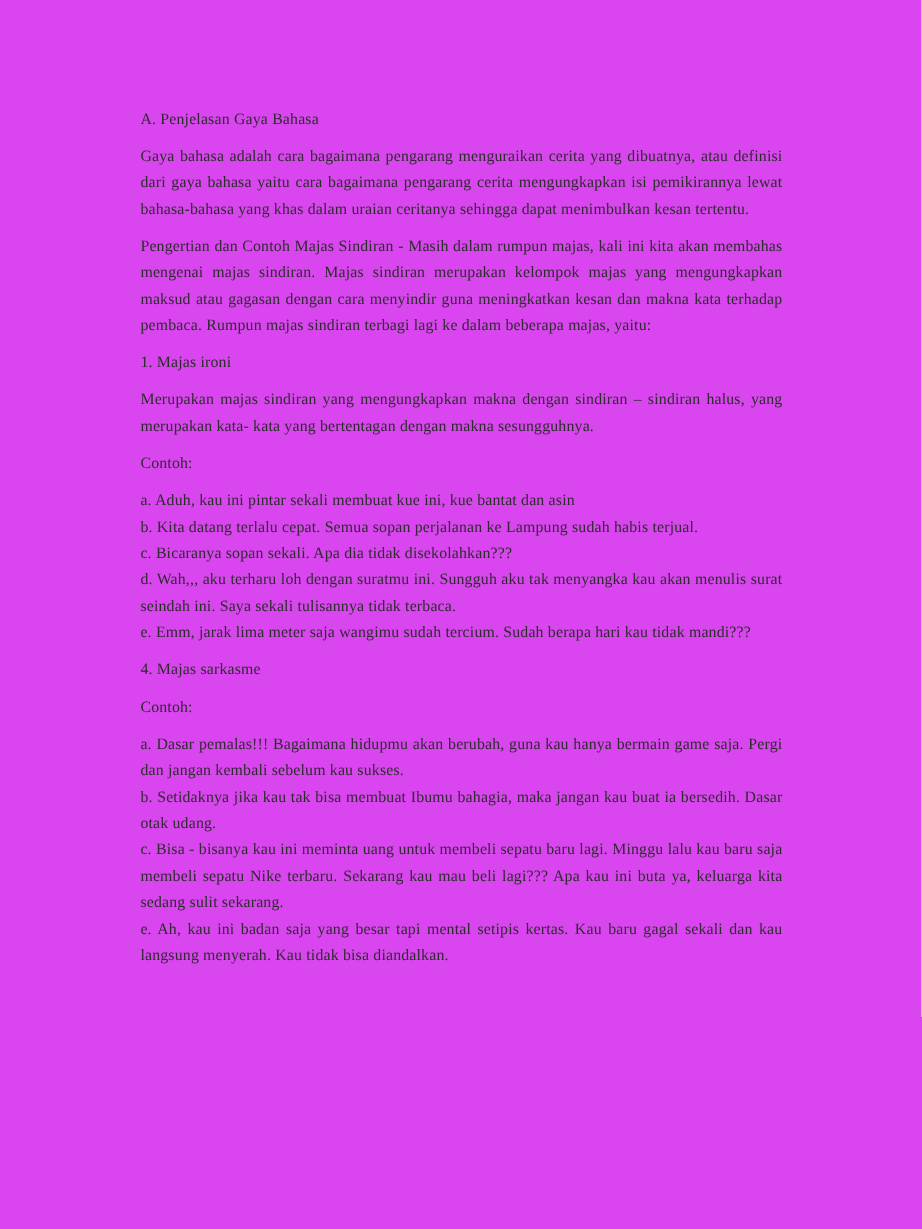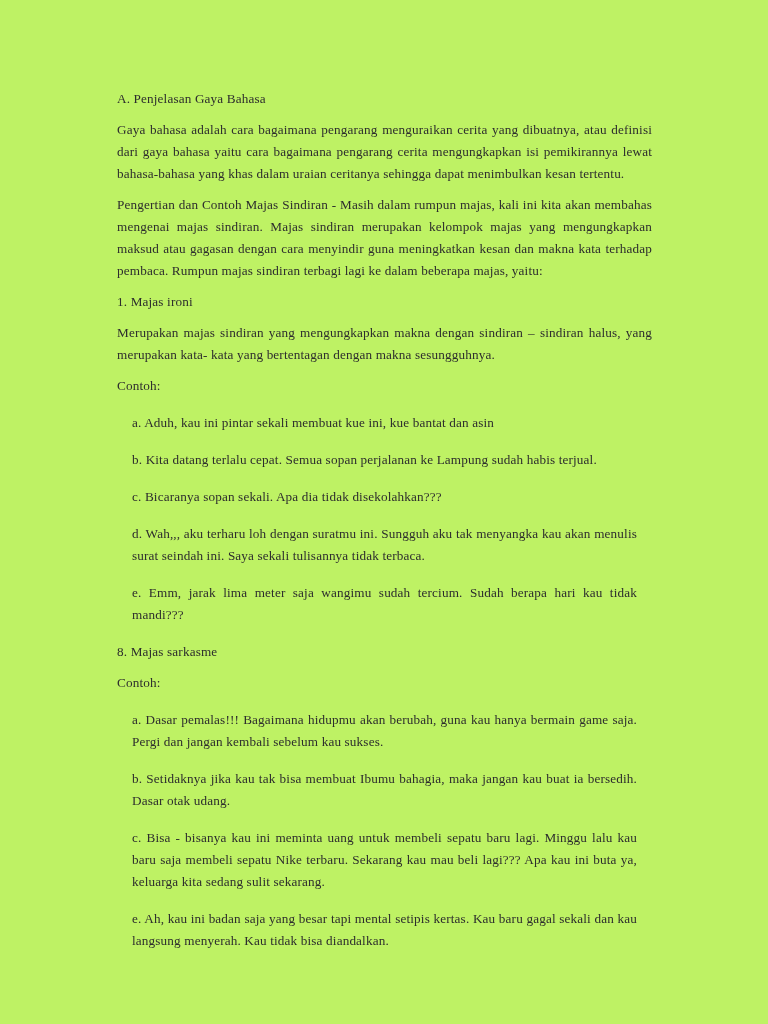--- a/index.html
+++ b/index.html
@@ -5,21 +5,21 @@
   html, body {
     margin: 0;
     padding: 0;
     background: #ffffff;
   }
   .page {
     position: relative;
     width: 768px;
     min-height: 1024px;
     box-sizing: border-box;
-    background: #bef264;
+    background: #d946ef;
     padding: 88px 116px 40px 117px;
     font-family: "Liberation Serif", serif;
     font-size: 13.2px;
     line-height: 22px;
     color: #2d2d2d;
     letter-spacing: 0.15px;
   }
   .page p {
     margin: 9px 0;
     text-align: justify;
@@ -27,21 +27,21 @@
   .page > :first-child {
     margin-top: 0;
   }
   p.line {
     text-align: left;
   }
   .examples {
     margin: 9px 0;
   }
   .examples p {
-    margin: 15px;
+    margin: 0;
   }
 </style>
 </head>
 <body>
 
 <div class="page">
 
   <p class="line">A. Penjelasan Gaya Bahasa</p>
 
   <p>Gaya bahasa adalah cara bagaimana pengarang menguraikan cerita yang dibuatnya, atau definisi dari gaya bahasa yaitu cara bagaimana pengarang cerita mengungkapkan isi pemikirannya lewat bahasa-bahasa yang khas dalam uraian ceritanya sehingga dapat menimbulkan kesan tertentu.</p>
@@ -55,21 +55,21 @@
   <p class="line">Contoh:</p>
 
   <div class="examples">
     <p>a. Aduh, kau ini pintar sekali membuat kue ini, kue bantat dan asin</p>
     <p>b. Kita datang terlalu cepat. Semua sopan perjalanan ke Lampung sudah habis terjual.</p>
     <p>c. Bicaranya sopan sekali.  Apa dia tidak disekolahkan???</p>
     <p>d. Wah,,, aku terharu loh dengan suratmu ini. Sungguh aku tak menyangka kau akan menulis surat seindah ini. Saya sekali tulisannya tidak terbaca.</p>
     <p>e. Emm, jarak lima meter saja wangimu sudah tercium. Sudah berapa hari kau tidak mandi???</p>
   </div>
 
-  <p class="line">8. Majas sarkasme</p>
+  <p class="line">4. Majas sarkasme</p>
 
 
   <p class="line">Contoh:</p>
 
   <div class="examples">
     <p>a. Dasar pemalas!!! Bagaimana hidupmu akan berubah, guna kau hanya bermain game saja. Pergi dan jangan kembali sebelum kau sukses.</p>
     <p>b. Setidaknya jika kau tak bisa membuat Ibumu bahagia, maka jangan kau buat ia bersedih. Dasar otak udang.</p>
     <p>c. Bisa -  bisanya kau ini meminta uang untuk membeli sepatu baru lagi. Minggu lalu kau baru saja membeli sepatu Nike terbaru. Sekarang kau mau beli lagi??? Apa kau ini buta ya, keluarga kita sedang sulit sekarang.</p>
     <p>e. Ah, kau ini badan saja yang besar tapi mental setipis kertas. Kau baru gagal sekali dan kau langsung menyerah. Kau tidak bisa diandalkan.</p>
   </div>

